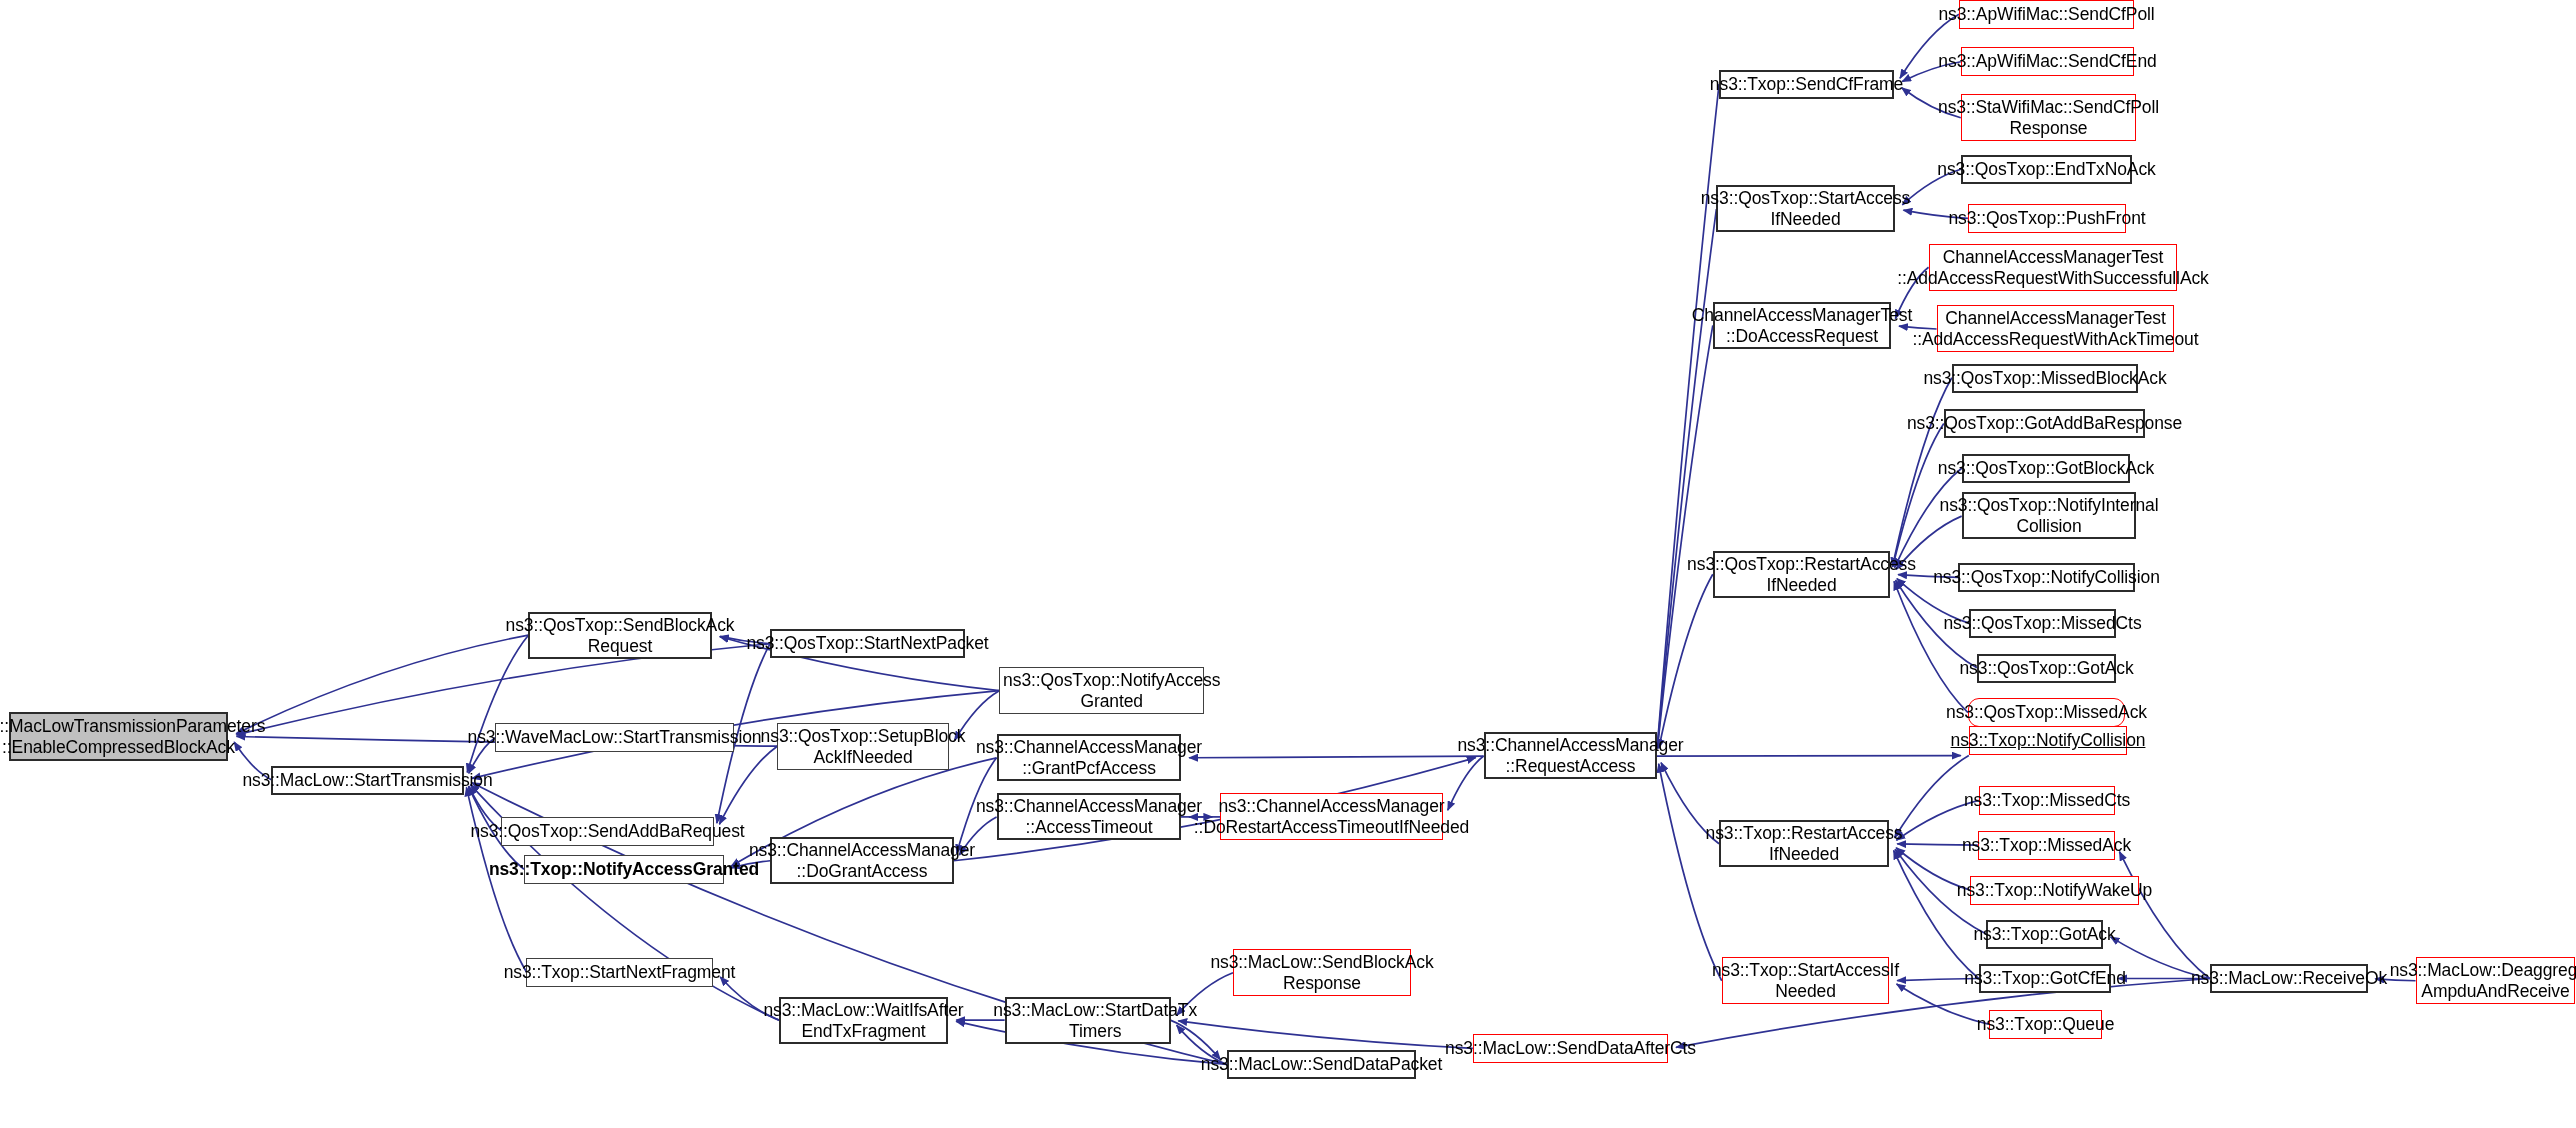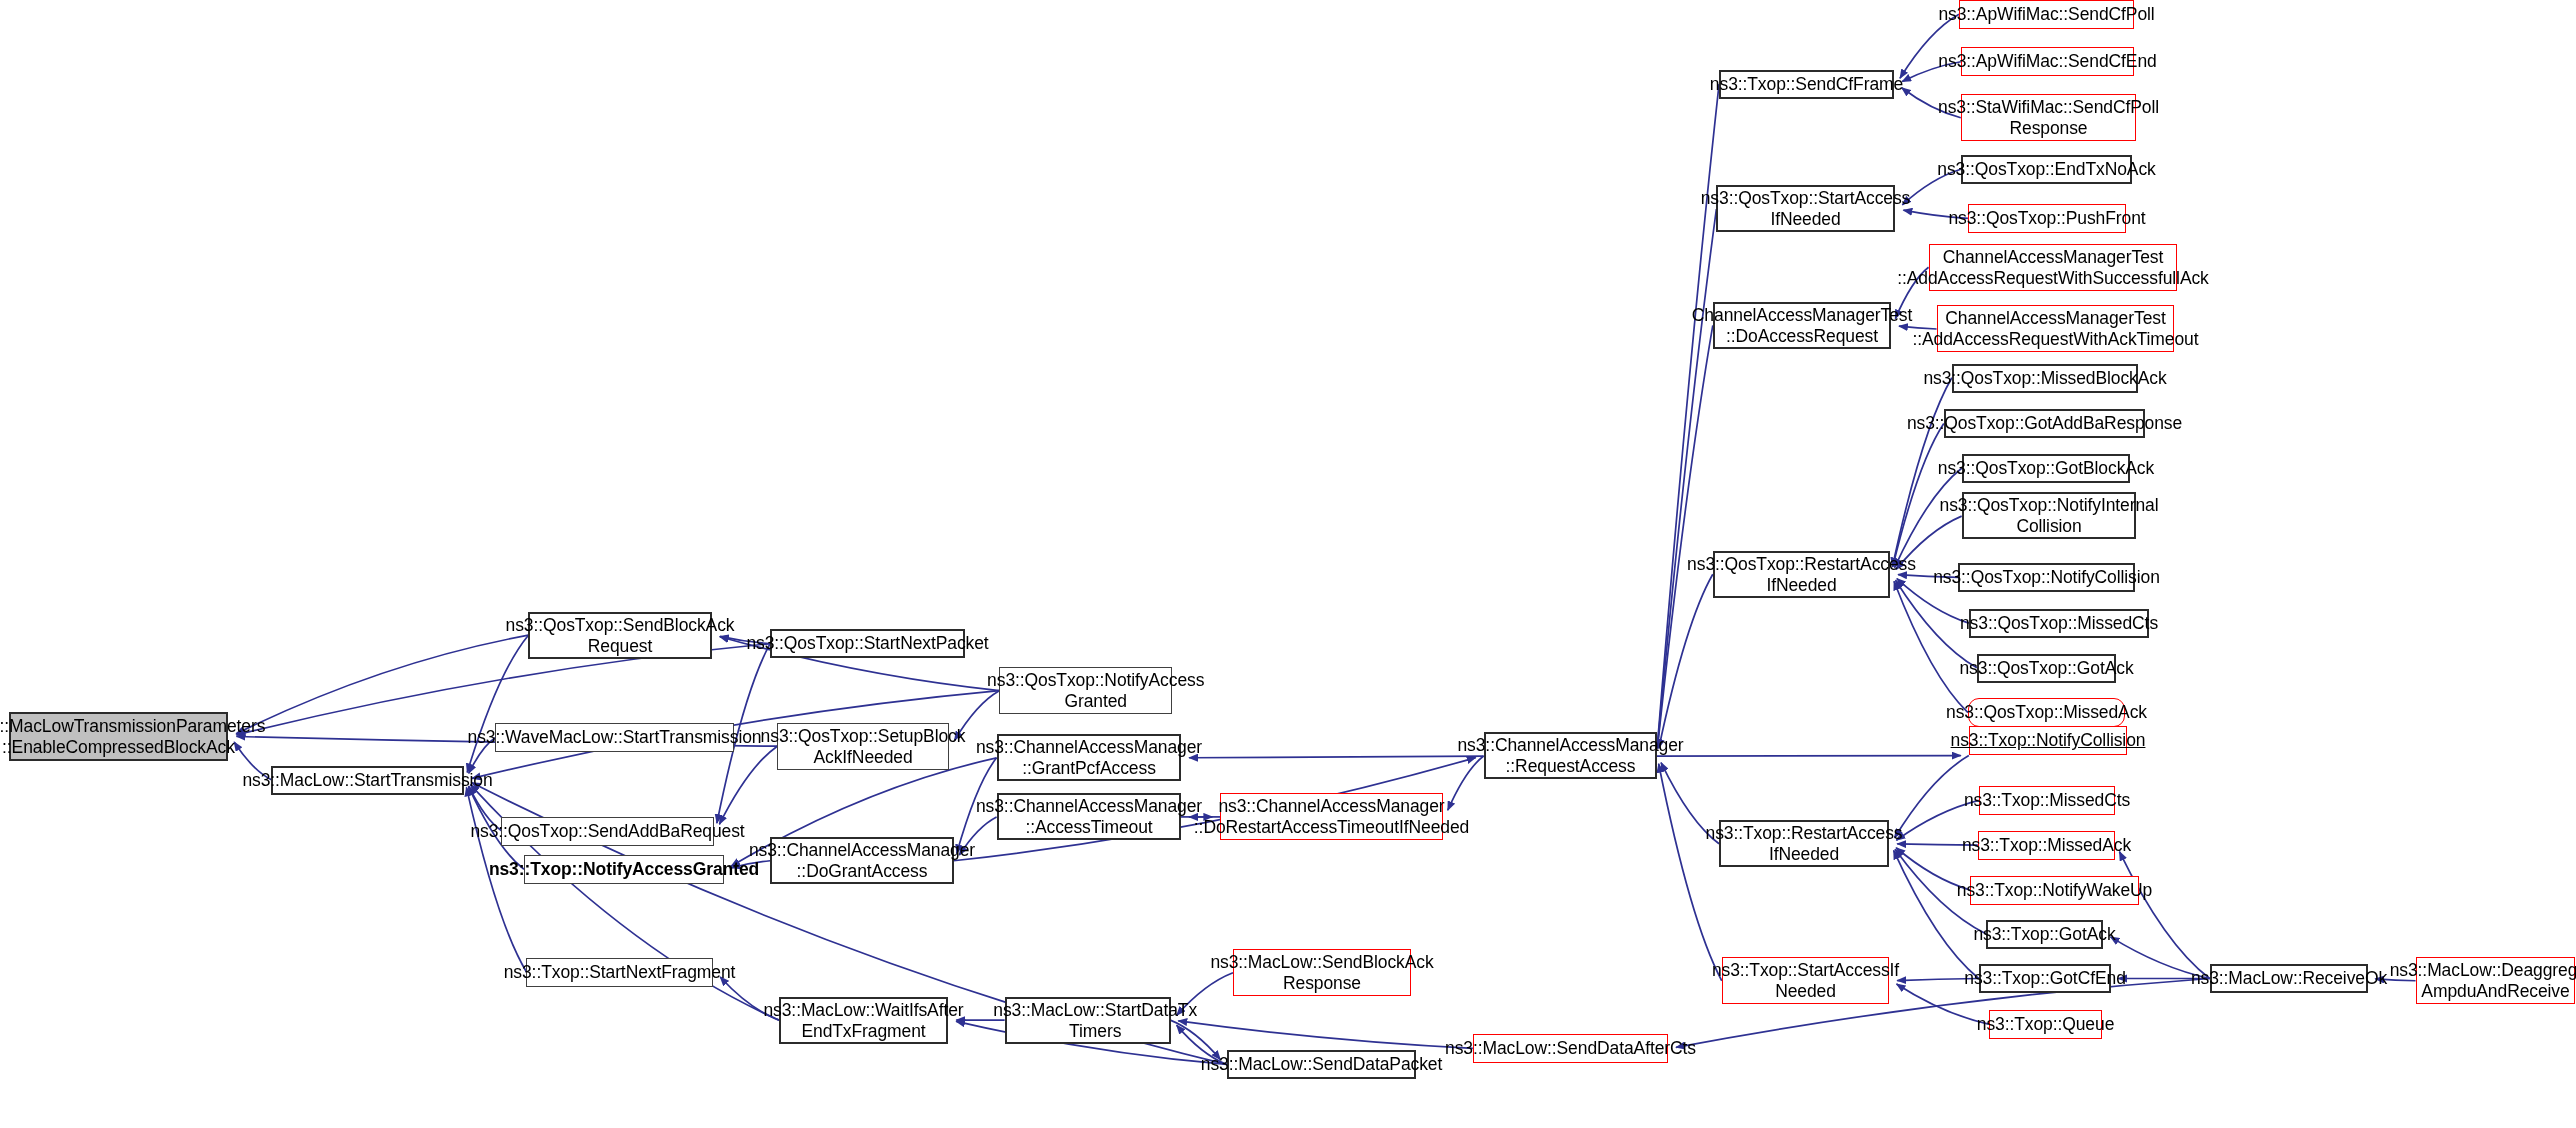--- a/index.html
+++ b/index.html
@@ -128,21 +128,21 @@
       <div class="node" style="left: 501px; top: 817px; width: 213px; height: 29px;">ns3::QosTxop::SendAddBaRequest</div>
       <div class="node" style="left: 524px; top: 855px; width: 200px; height: 29px; font-weight: bold;">ns3::Txop::NotifyAccessGranted</div>
       <div class="node" style="left: 526px; top: 958px; width: 187px; height: 29px;">ns3::Txop::StartNextFragment</div>
       <div class="node thick" style="left: 770px; top: 629px; width: 195px; height: 29px;">ns3::QosTxop::StartNextPacket</div>
       <div class="node" style="left: 777px; top: 723px; width: 172px; height: 47px;">ns3::QosTxop::SetupBlock
 AckIfNeeded</div>
       <div class="node thick" style="left: 770px; top: 837px; width: 184px; height: 47px;">ns3::ChannelAccessManager
 ::DoGrantAccess</div>
       <div class="node thick" style="left: 779px; top: 997px; width: 169px; height: 47px;">ns3::MacLow::WaitIfsAfter
 EndTxFragment</div>
-      <div class="node" style="left: 999px; top: 667px; width: 173px; height: 47px; padding-left: 24px;">ns3::QosTxop::NotifyAccess
+      <div class="node" style="left: 999px; top: 667px; width: 205px; height: 47px; padding-left: 24px;">ns3::QosTxop::NotifyAccess
 Granted</div>
       <div class="node thick" style="left: 997px; top: 734px; width: 184px; height: 47px;">ns3::ChannelAccessManager
 ::GrantPcfAccess</div>
       <div class="node thick" style="left: 997px; top: 793px; width: 184px; height: 47px;">ns3::ChannelAccessManager
 ::AccessTimeout</div>
       <div class="node thick" style="left: 1005px; top: 997px; width: 166px; height: 47px; padding-left: 18px;">ns3::MacLow::StartDataTx
 Timers</div>
       <div class="node thick" style="left: 1227px; top: 1050px; width: 189px; height: 29px;">ns3::MacLow::SendDataPacket</div>
       <div class="node red" style="left: 1220px; top: 793px; width: 223px; height: 47px;">ns3::ChannelAccessManager
 ::DoRestartAccessTimeoutIfNeeded</div>
@@ -171,21 +171,21 @@
       <div class="node red" style="left: 1929px; top: 244px; width: 248px; height: 47px;">ChannelAccessManagerTest
 ::AddAccessRequestWithSuccessfullAck</div>
       <div class="node red" style="left: 1937px; top: 305px; width: 237px; height: 47px;">ChannelAccessManagerTest
 ::AddAccessRequestWithAckTimeout</div>
       <div class="node thick" style="left: 1952px; top: 364px; width: 186px; height: 29px;">ns3::QosTxop::MissedBlockAck</div>
       <div class="node thick" style="left: 1944px; top: 409px; width: 201px; height: 29px;">ns3::QosTxop::GotAddBaResponse</div>
       <div class="node thick" style="left: 1962px; top: 454px; width: 168px; height: 29px;">ns3::QosTxop::GotBlockAck</div>
       <div class="node thick" style="left: 1962px; top: 492px; width: 174px; height: 47px;">ns3::QosTxop::NotifyInternal
 Collision</div>
       <div class="node thick" style="left: 1958px; top: 563px; width: 177px; height: 29px;">ns3::QosTxop::NotifyCollision</div>
-      <div class="node thick" style="left: 1969px; top: 609px; width: 180px; height: 29px;">ns3::QosTxop::MissedCts</div>
+      <div class="node thick" style="left: 1969px; top: 609px; width: 147px; height: 29px;">ns3::QosTxop::MissedCts</div>
       <div class="node thick" style="left: 1977px; top: 654px; width: 139px; height: 29px;">ns3::QosTxop::GotAck</div>
       <div class="node red" style="left: 1968px; top: 698px; width: 157px; height: 29px; border-radius: 11px;">ns3::QosTxop::MissedAck</div>
       <div class="node red" style="left: 1969px; top: 726px; width: 158px; height: 29px; text-decoration: underline;">ns3::Txop::NotifyCollision</div>
       <div class="node red" style="left: 1979px; top: 786px; width: 136px; height: 29px;">ns3::Txop::MissedCts</div>
       <div class="node red" style="left: 1978px; top: 831px; width: 137px; height: 29px;">ns3::Txop::MissedAck</div>
       <div class="node red" style="left: 1970px; top: 876px; width: 169px; height: 29px;">ns3::Txop::NotifyWakeUp</div>
       <div class="node thick" style="left: 1986px; top: 920px; width: 117px; height: 29px;">ns3::Txop::GotAck</div>
       <div class="node thick" style="left: 1979px; top: 964px; width: 132px; height: 29px;">ns3::Txop::GotCfEnd</div>
       <div class="node red" style="left: 1989px; top: 1010px; width: 113px; height: 29px;">ns3::Txop::Queue</div>
       <div class="node thick" style="left: 2210px; top: 964px; width: 158px; height: 29px;">ns3::MacLow::ReceiveOk</div>

